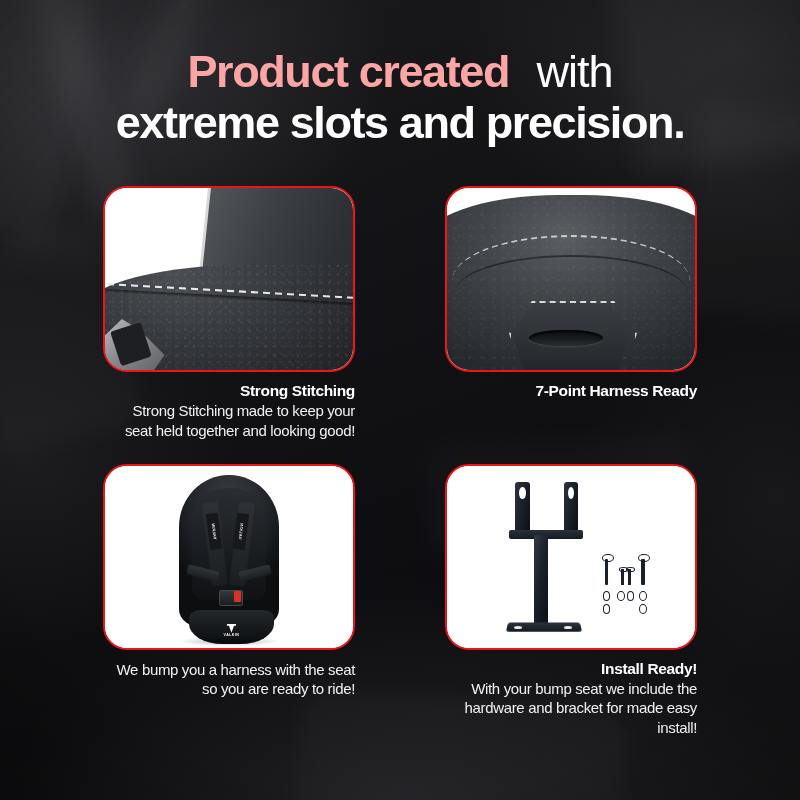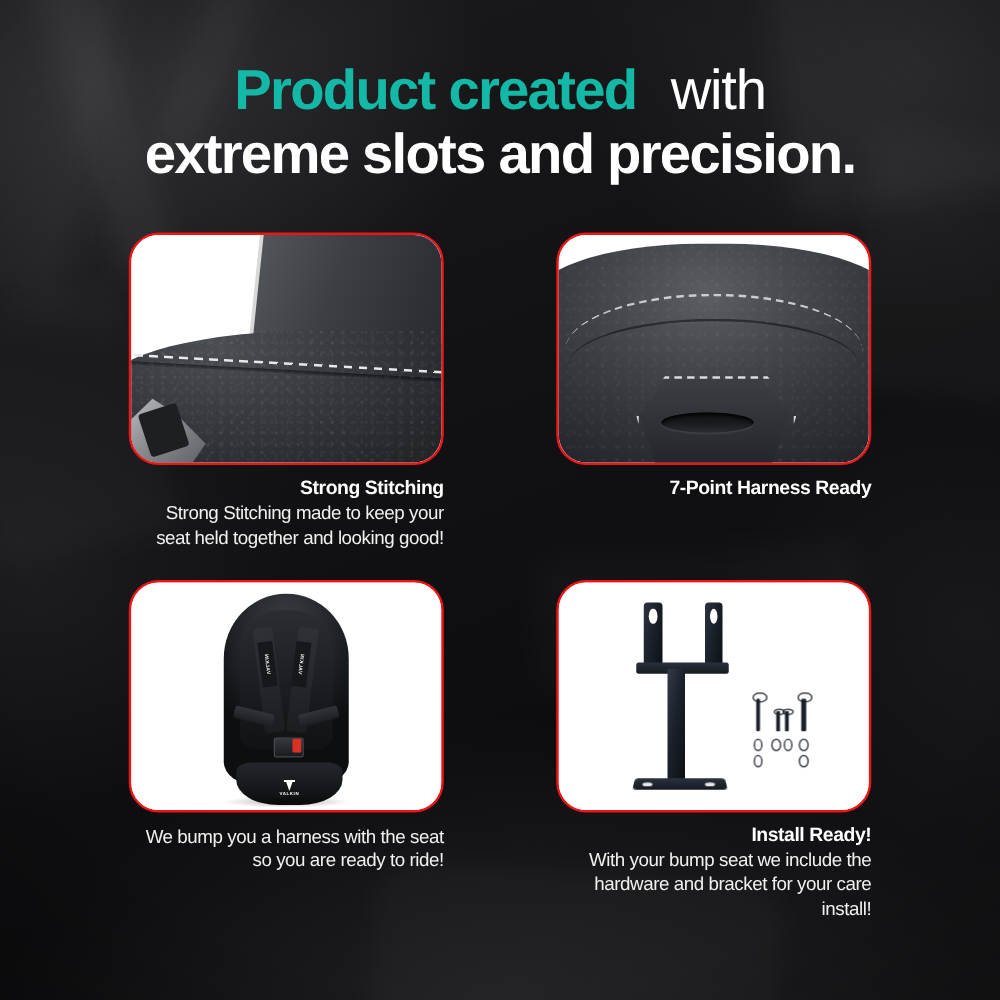--- a/index.html
+++ b/index.html
@@ -55,21 +55,21 @@
     top: 48px;
     text-align: center;
     z-index: 6;
     line-height: 1.05;
   }
   .headline .line {
     display: block;
     white-space: nowrap;
   }
   .hl-red {
-    color: #14b8a6;
+    color: #fca5a5;
     font-size: 45px;
     font-weight: 700;
     letter-spacing: -1.4px;
   }
   .hl-white-light {
     color: #ffffff;
     font-size: 45px;
     font-weight: 400;
     letter-spacing: -1.0px;
     padding-left: 16px;
@@ -455,18 +455,18 @@
           <span class="p4-washer w1"></span>
           <span class="p4-washer w2"></span>
           <span class="p4-washer w3"></span>
           <span class="p4-washer w4"></span>
           <span class="p4-washer w5"></span>
           <span class="p4-washer w6"></span>
         </div>
       </div>
       <div class="caption">
         <div class="cap-title">Install Ready!</div>
-        <div class="cap-body">With your bump seat we include the hardware and bracket for your care install!</div>
+        <div class="cap-body">With your bump seat we include the hardware and bracket for made easy install!</div>
       </div>
     </div>
 
   </div>
 </div>
 
 </body></html>

